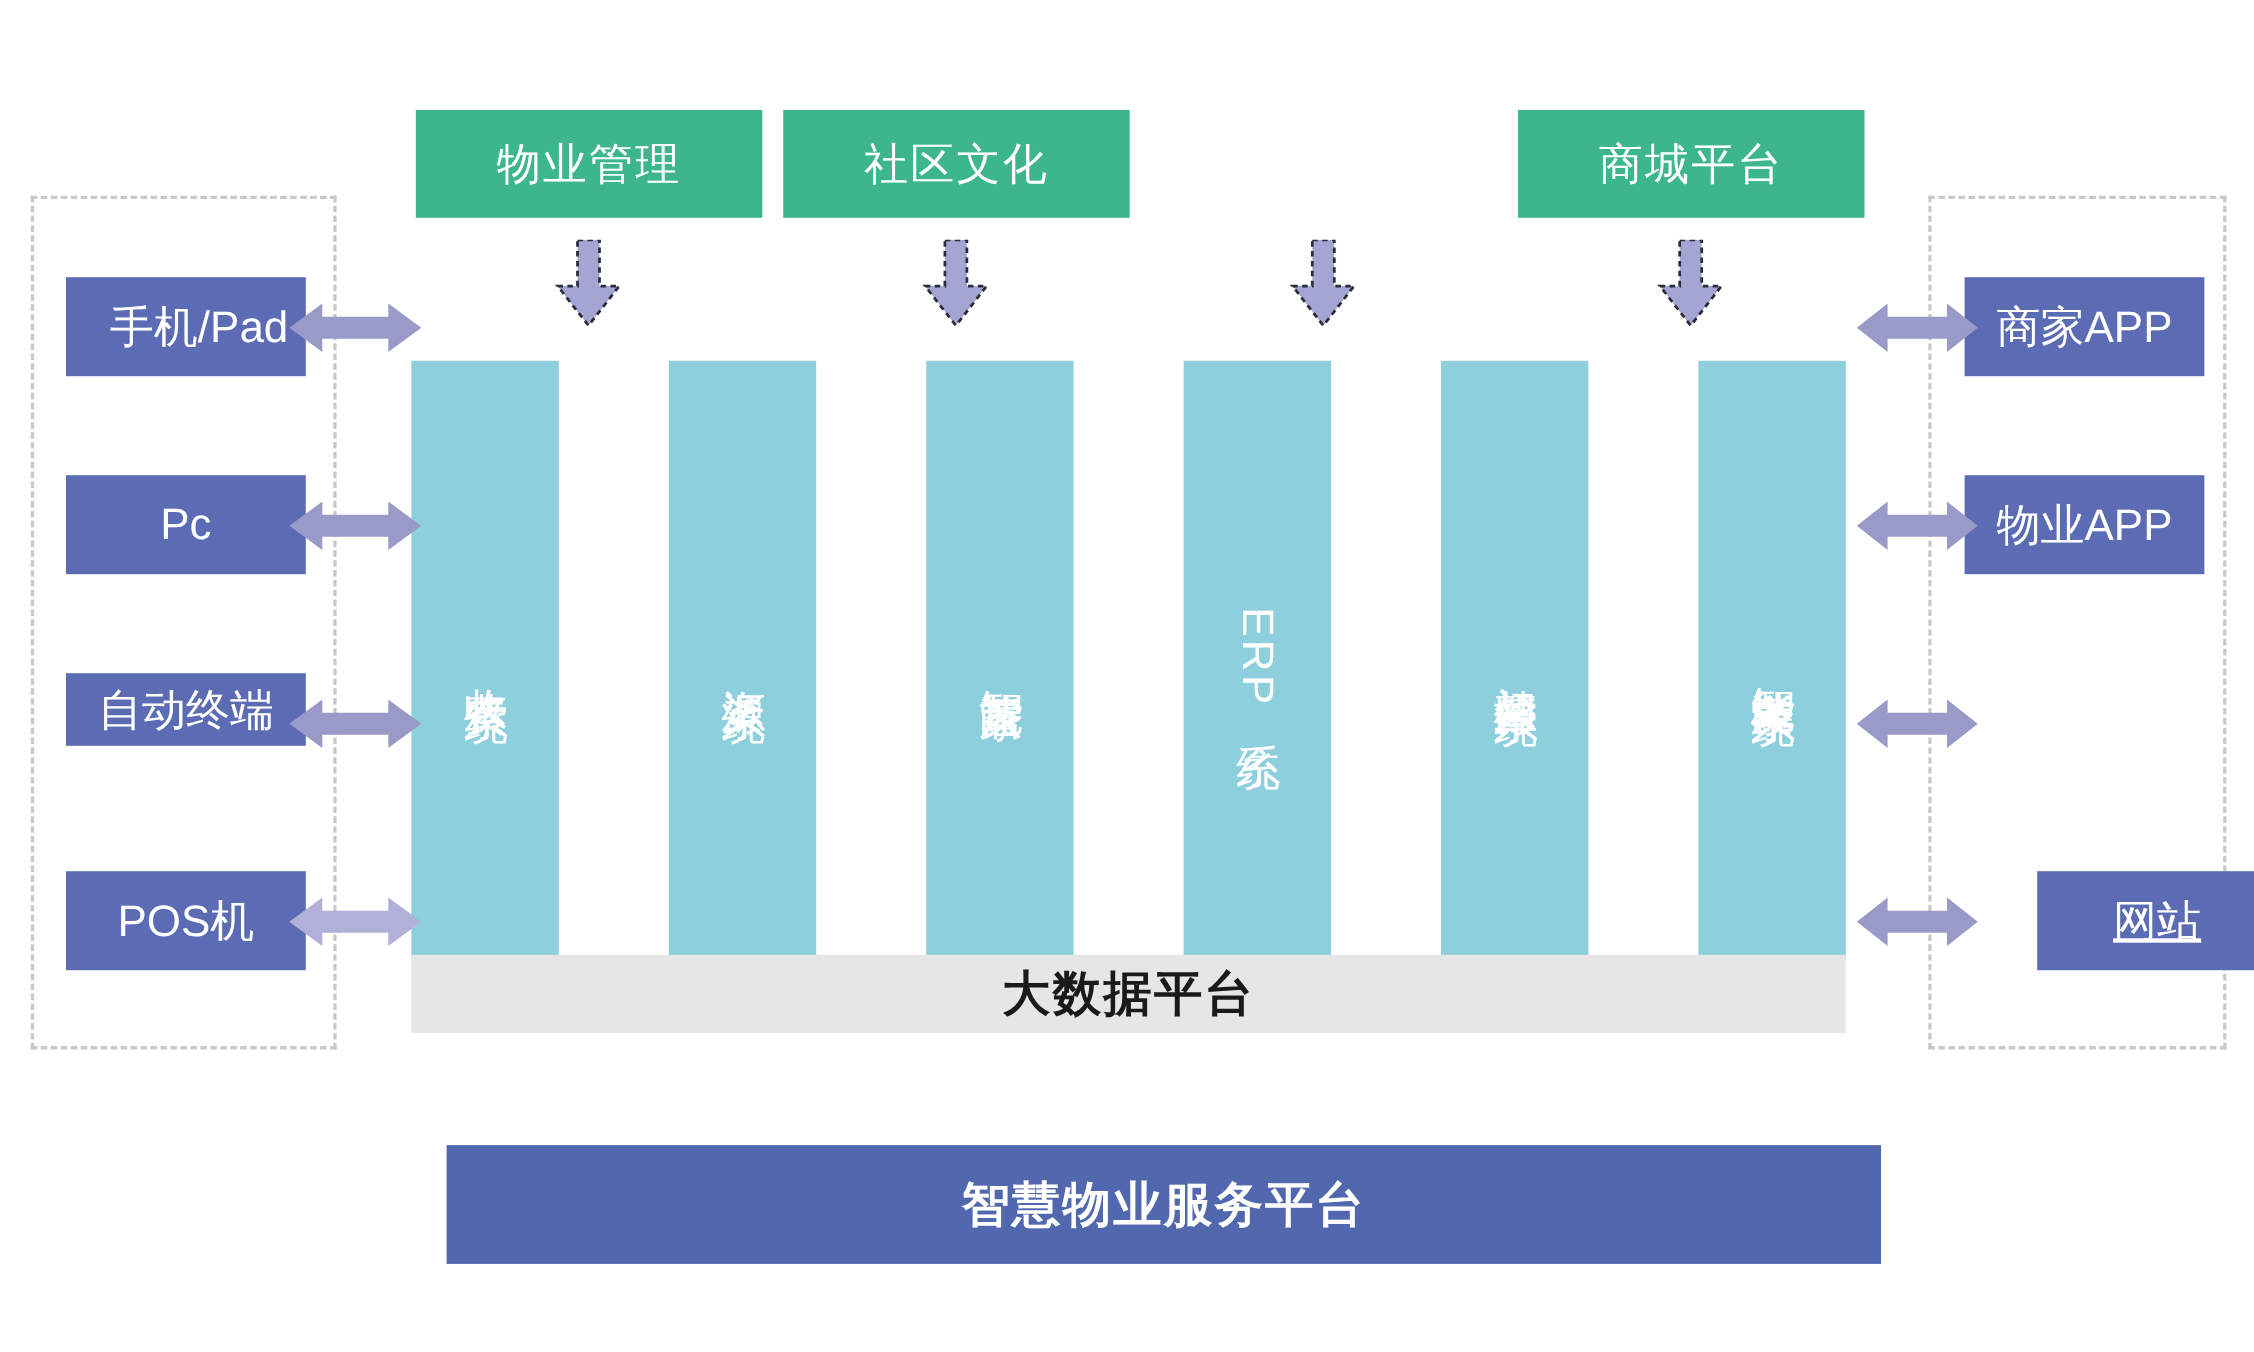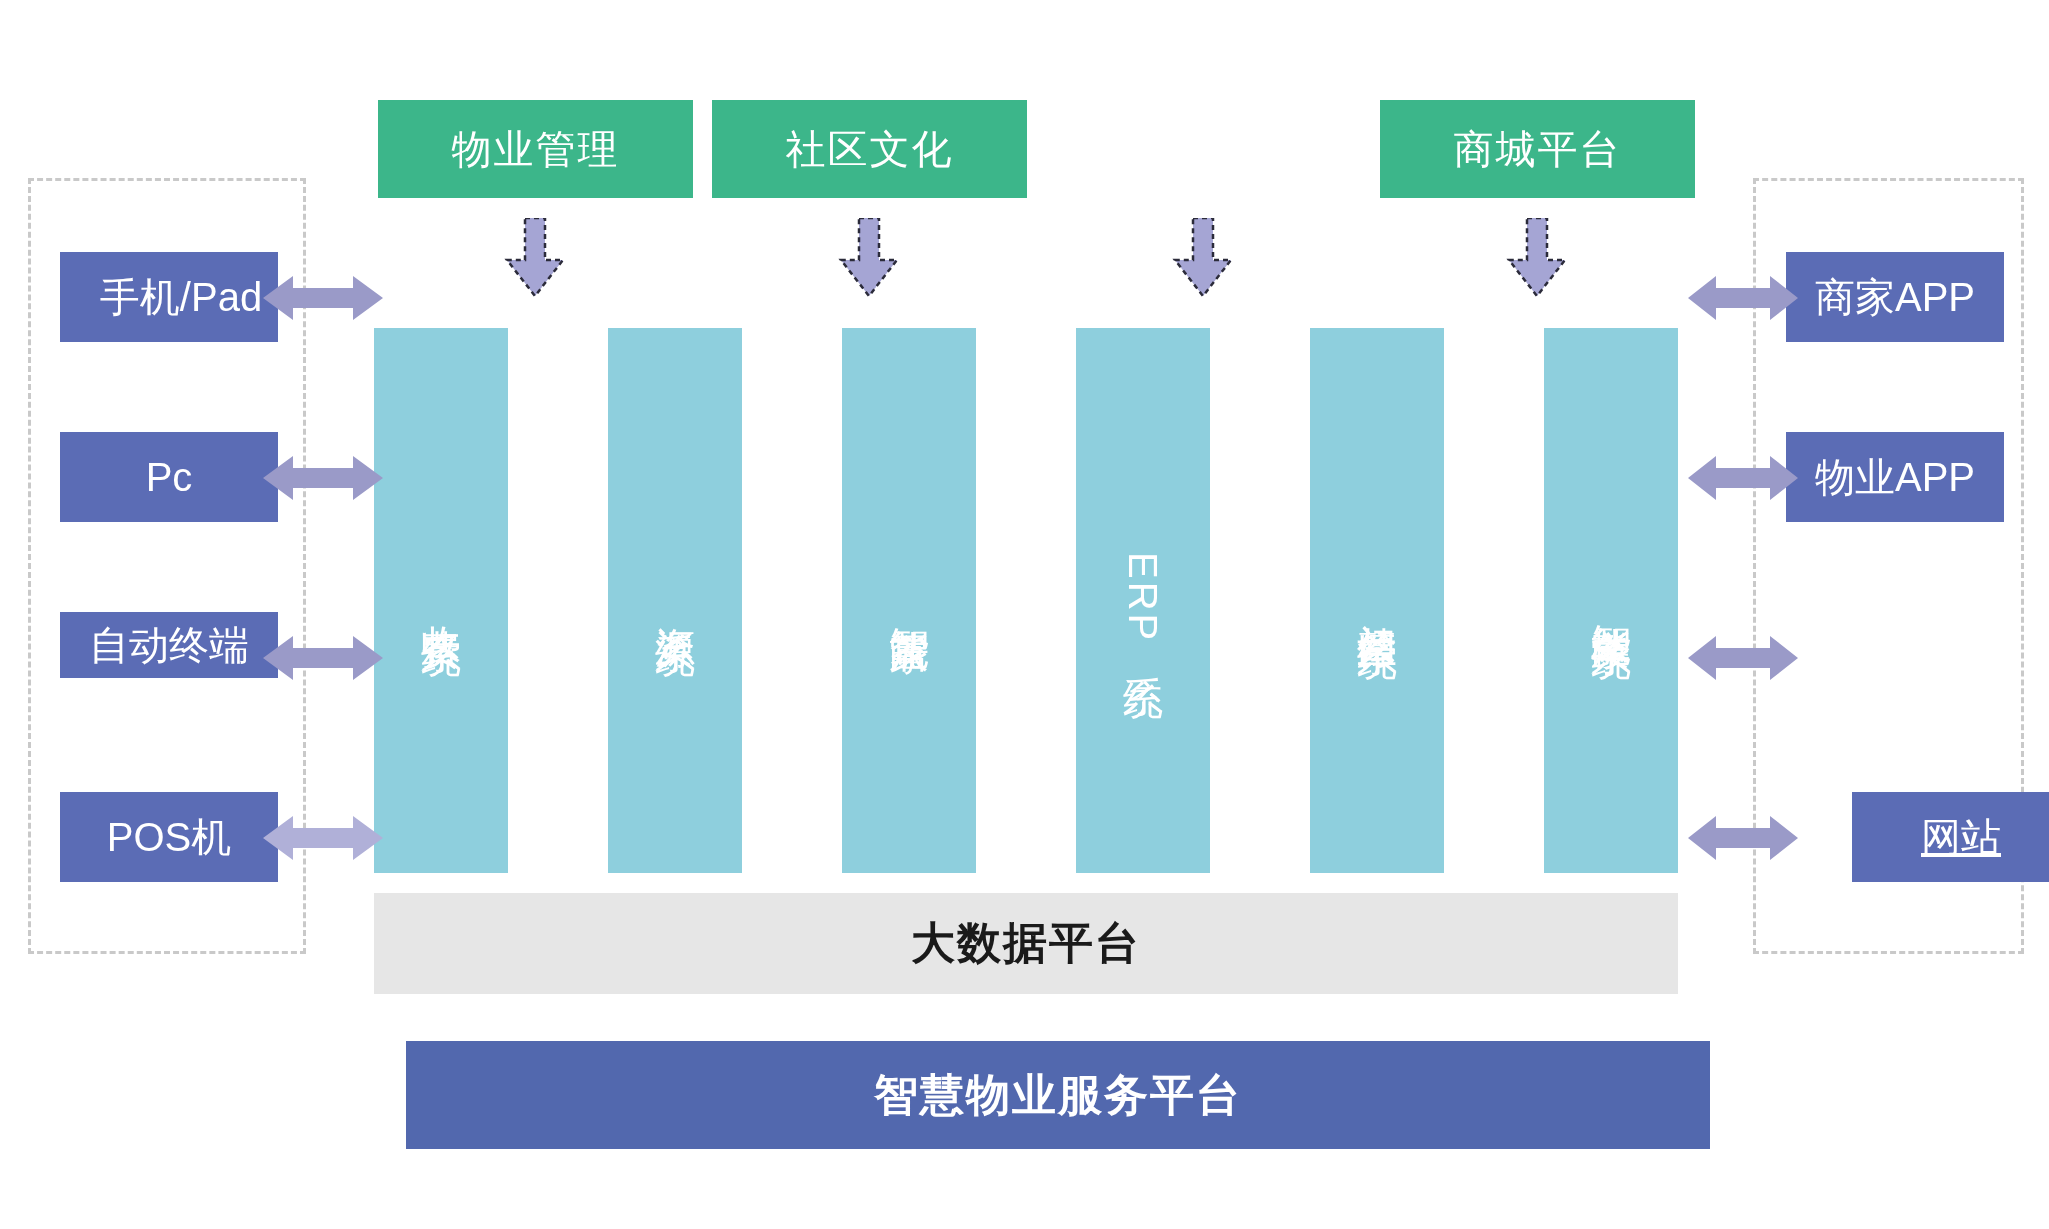--- a/index.html
+++ b/index.html
@@ -228,21 +228,21 @@
     <svg width="110" height="52" viewBox="0 0 110 52">
       <polygon points="0,26 28,4 28,16 82,16 82,4 110,26 82,48 82,36 28,36 28,48" fill="#9a9ac8"></polygon>
     </svg>
   </div>
   <div class="arrow-wrap" style="left:1688px; top:812px;">
     <svg width="110" height="52" viewBox="0 0 110 52">
       <polygon points="0,26 28,4 28,16 82,16 82,4 110,26 82,48 82,36 28,36 28,48" fill="#9a9ac8"></polygon>
     </svg>
   </div>
 
-  <div class="gray-bar" style="left:374px; top:893px; width:1304px; height:101px;">
+  <div class="gray-bar" style="left:374px; top:868px; width:1304px; height:71px;">
     <span>大数据平台</span>
   </div>
 
   <div class="indigo-bar" style="left:374px; top:1041px; width:1304px; height:108px;">
     <span>智慧物业服务平台</span>
   </div>
 
 </div>
 
 </body></html>

